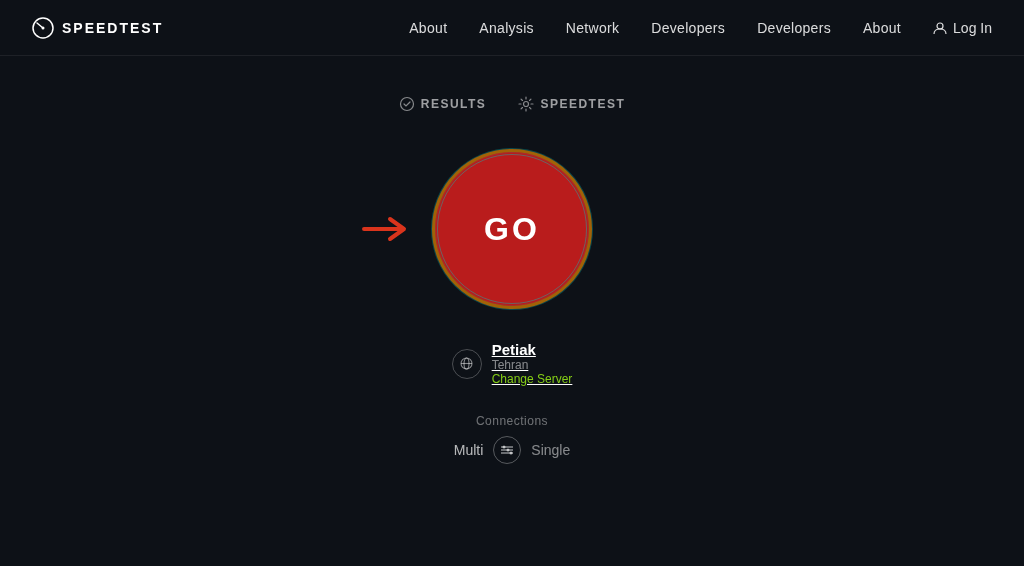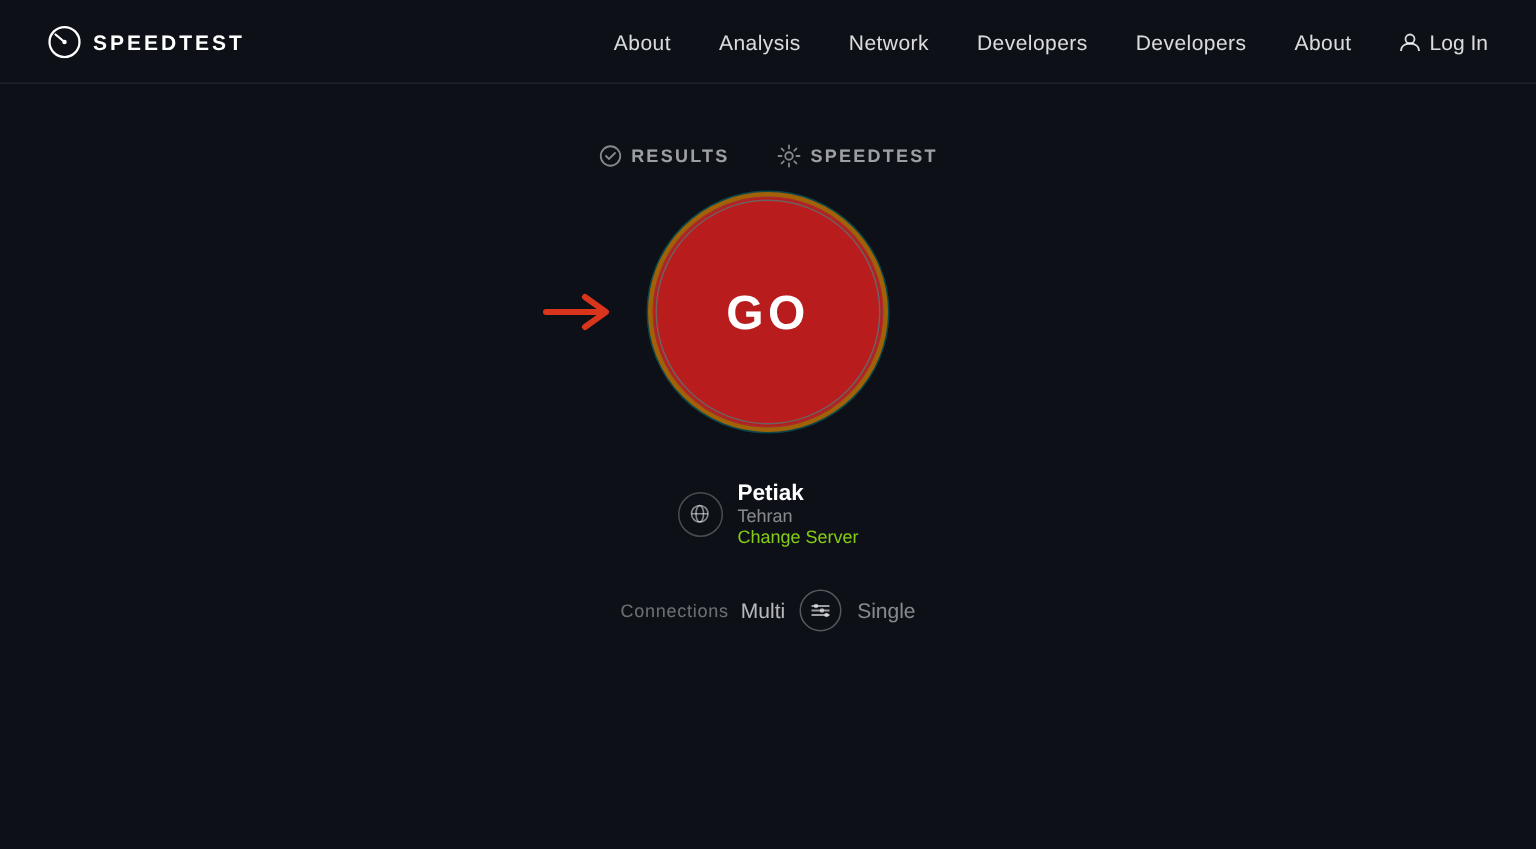--- a/index.html
+++ b/index.html
@@ -71,21 +71,21 @@
       flex-direction: column;
       align-items: center;
       padding-top: 40px;
     }
 
     
     .toolbar {
       display: flex;
       align-items: center;
       gap: 32px;
-      margin-bottom: 16px;
+      margin-bottom: 37px;
       justify-content: space-between;
     }
 
     .toolbar-item {
       display: flex;
       align-items: center;
       gap: 6px;
       font-size: 12px;
       font-weight: 600;
       letter-spacing: 1.5px;
@@ -182,20 +182,21 @@
       align-items: center;
       justify-content: center;
       color: rgba(255,255,255,0.5);
       font-size: 13px;
     }
 
     .server-details {
       display: flex;
       align-items: center;
       gap: 10px;
+      text-decoration: underline;
     }
 
     .globe-icon {
       width: 30px;
       height: 30px;
       border-radius: 50%;
       border: 1px solid rgba(255,255,255,0.25);
       display: flex;
       align-items: center;
       justify-content: center;
@@ -221,21 +222,21 @@
     .change-server {
       font-size: 12px;
       color: #84cc16;
       cursor: pointer;
       display: block;
     }
 
     
     .connections-section {
       display: flex;
-      flex-direction: row;
+      flex-direction: column;
       align-items: center;
       gap: 8px;
     }
 
     .connections-label {
       font-size: 12px;
       color: rgba(255,255,255,0.4);
       letter-spacing: 0.5px;
     }
 

